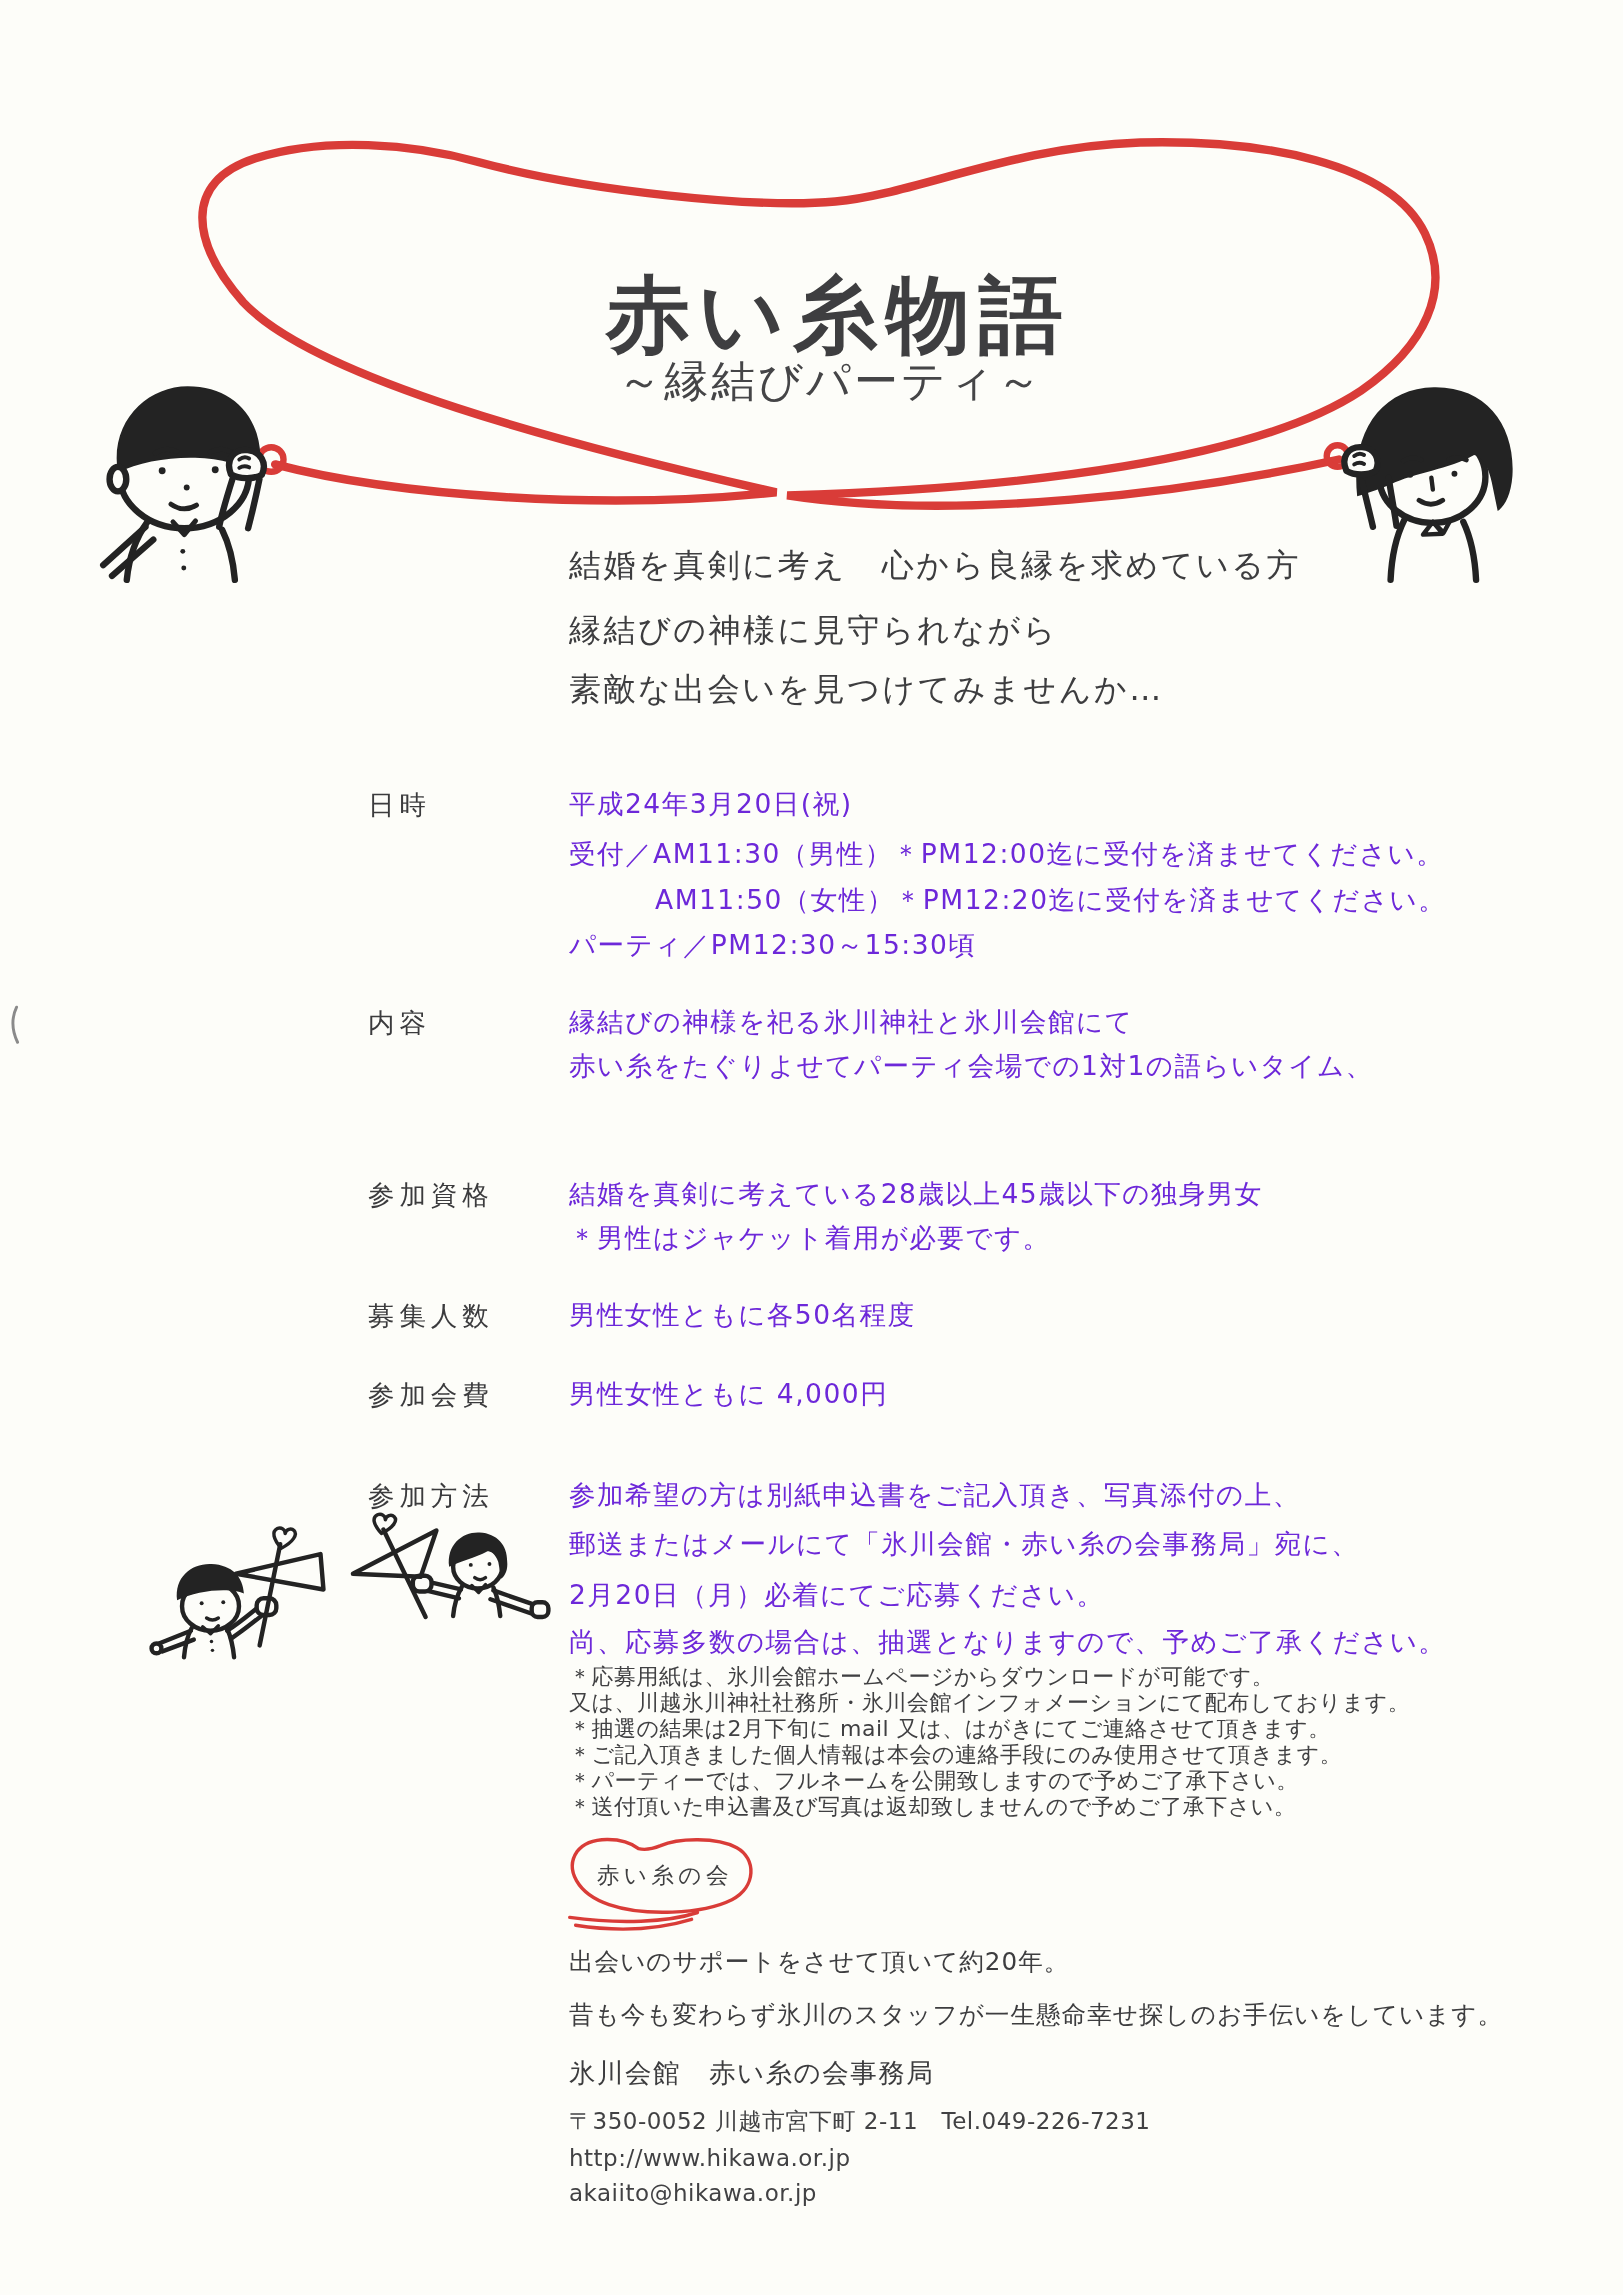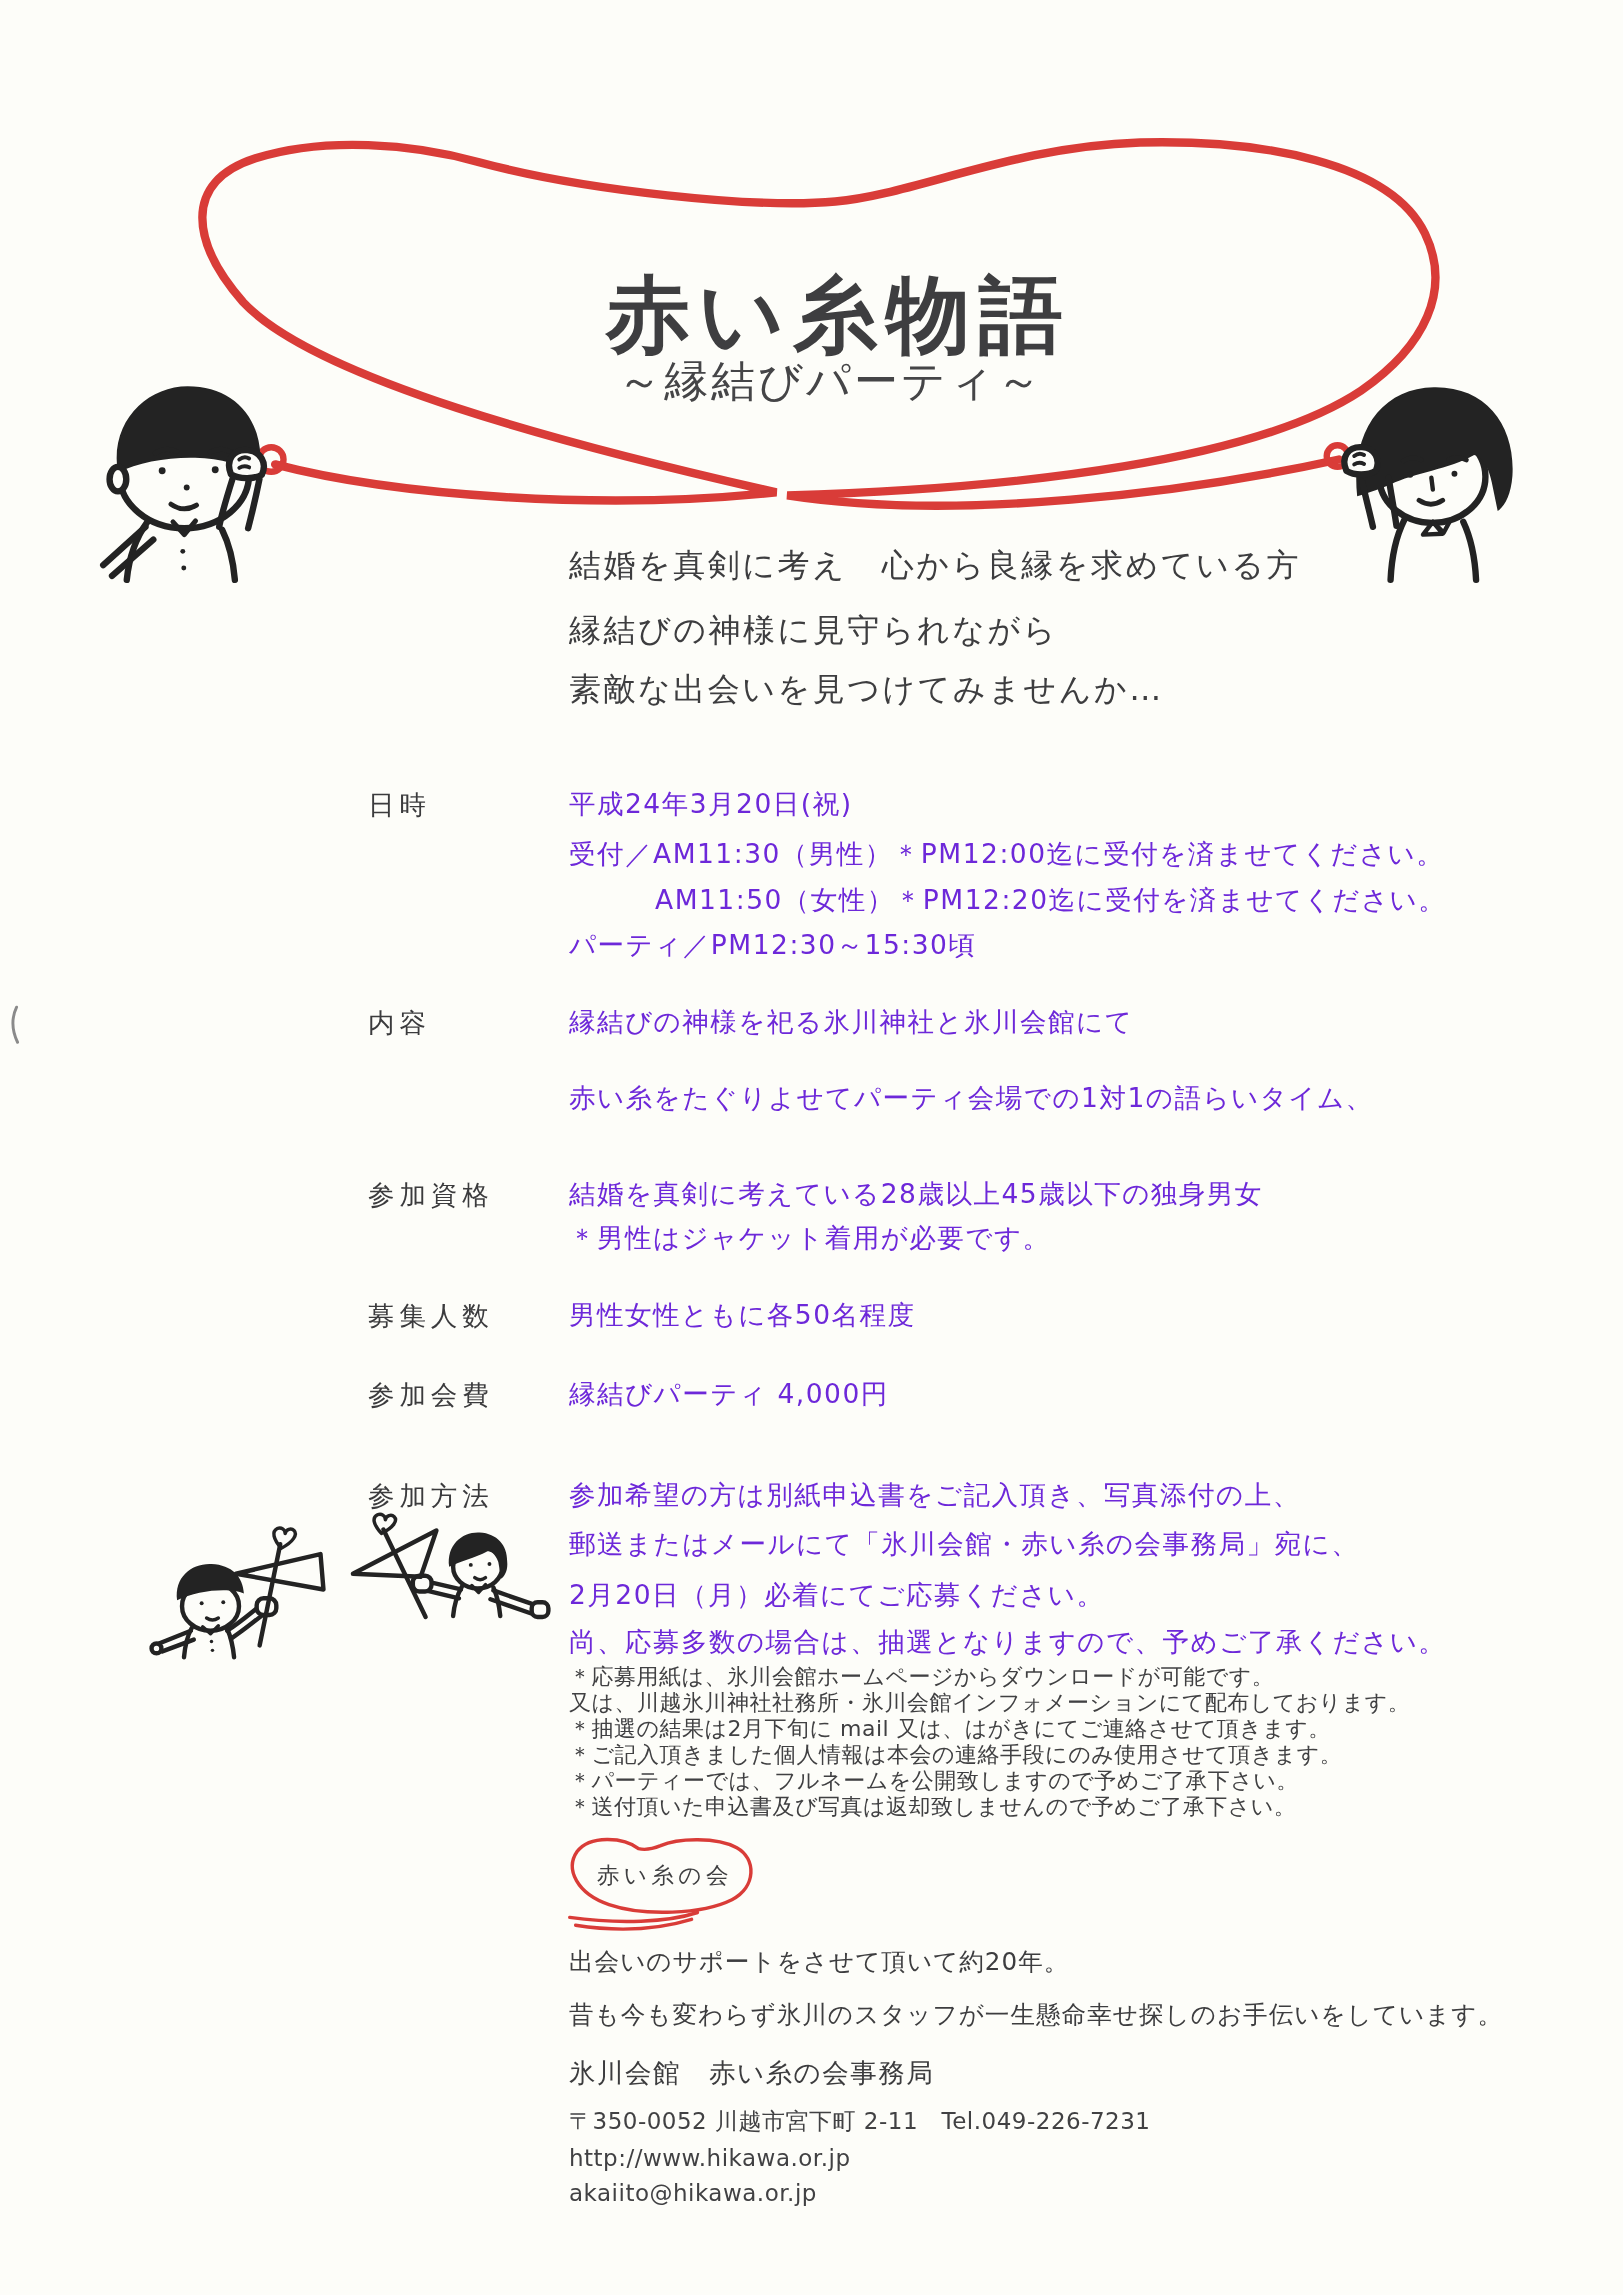--- a/index.html
+++ b/index.html
@@ -154,31 +154,31 @@
   <div class="abs intro-line" style="left:569px; top:668px;">素敵な出会いを見つけてみませんか…</div>
 
   <div class="abs sec-label" style="left:368px; top:787px;">日時</div>
   <div class="abs body-line" style="left:569px; top:786px;">平成24年3月20日(祝)</div>
   <div class="abs body-line" style="left:569px; top:836px;">受付／AM11:30（男性）＊PM12:00迄に受付を済ませてください。</div>
   <div class="abs body-line" style="left:655px; top:882px;">AM11:50（女性）＊PM12:20迄に受付を済ませてください。</div>
   <div class="abs body-line" style="left:569px; top:927px;">パーティ／PM12:30～15:30頃</div>
 
   <div class="abs sec-label" style="left:368px; top:1005px;">内容</div>
   <div class="abs body-line" style="left:569px; top:1004px;">縁結びの神様を祀る氷川神社と氷川会館にて</div>
-  <div class="abs body-line" style="left:569px; top:1080px;text-align:center;">赤い糸をたぐりよせてパーティ会場での1対1の語らいタイム、</div>
+  <div class="abs body-line" style="left:569px; top:1048px;text-align:center;">赤い糸をたぐりよせてパーティ会場での1対1の語らいタイム、</div>
 
   <div class="abs sec-label" style="left:368px; top:1177px;">参加資格</div>
   <div class="abs body-line" style="left:569px; top:1176px;">結婚を真剣に考えている28歳以上45歳以下の独身男女</div>
   <div class="abs body-line" style="left:569px; top:1220px;">＊男性はジャケット着用が必要です。</div>
 
   <div class="abs sec-label" style="left:368px; top:1298px;">募集人数</div>
   <div class="abs body-line" style="left:569px; top:1297px;">男性女性ともに各50名程度</div>
 
   <div class="abs sec-label" style="left:368px; top:1377px;">参加会費</div>
-  <div class="abs body-line" style="left:569px; top:1376px;">縁結びパーティ 4,000円</div>
+  <div class="abs body-line" style="left:569px; top:1376px;">男性女性ともに 4,000円</div>
 
   <div class="abs sec-label" style="left:368px; top:1478px;">参加方法</div>
   <div class="abs body-line" style="left:569px; top:1477px;">参加希望の方は別紙申込書をご記入頂き、写真添付の上、</div>
   <div class="abs body-line" style="left:569px; top:1526px;">郵送またはメールにて「氷川会館・赤い糸の会事務局」宛に、</div>
   <div class="abs body-line" style="left:569px; top:1577px;">2月20日（月）必着にてご応募ください。</div>
   <div class="abs body-line" style="left:569px; top:1624px;">尚、応募多数の場合は、抽選となりますので、予めご了承ください。</div>
 
   <div class="abs fine-line" style="left:569px; top:1662px;">＊応募用紙は、氷川会館ホームページからダウンロードが可能です。</div>
   <div class="abs fine-line" style="left:569px; top:1688px;">又は、川越氷川神社社務所・氷川会館インフォメーションにて配布しております。</div>
   <div class="abs fine-line" style="left:569px; top:1714px;">＊抽選の結果は2月下旬に mail 又は、はがきにてご連絡させて頂きます。</div>

